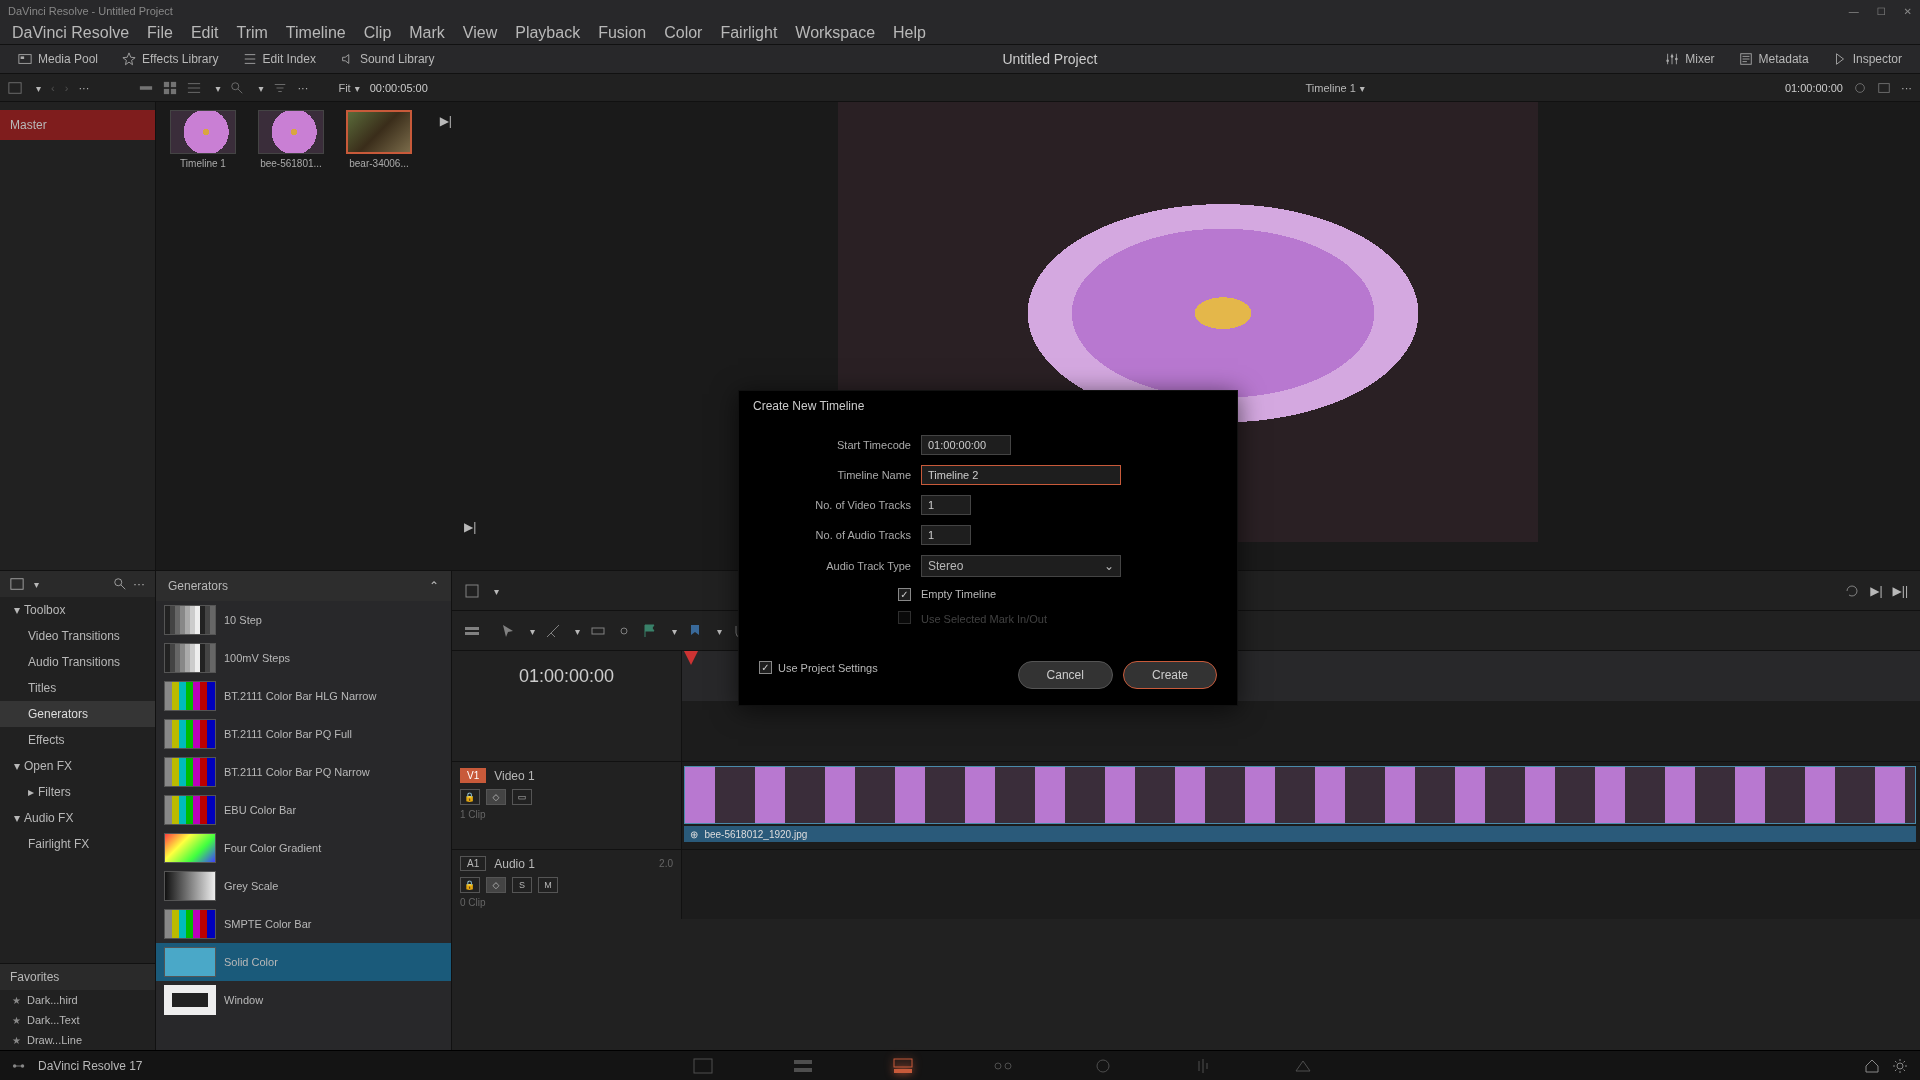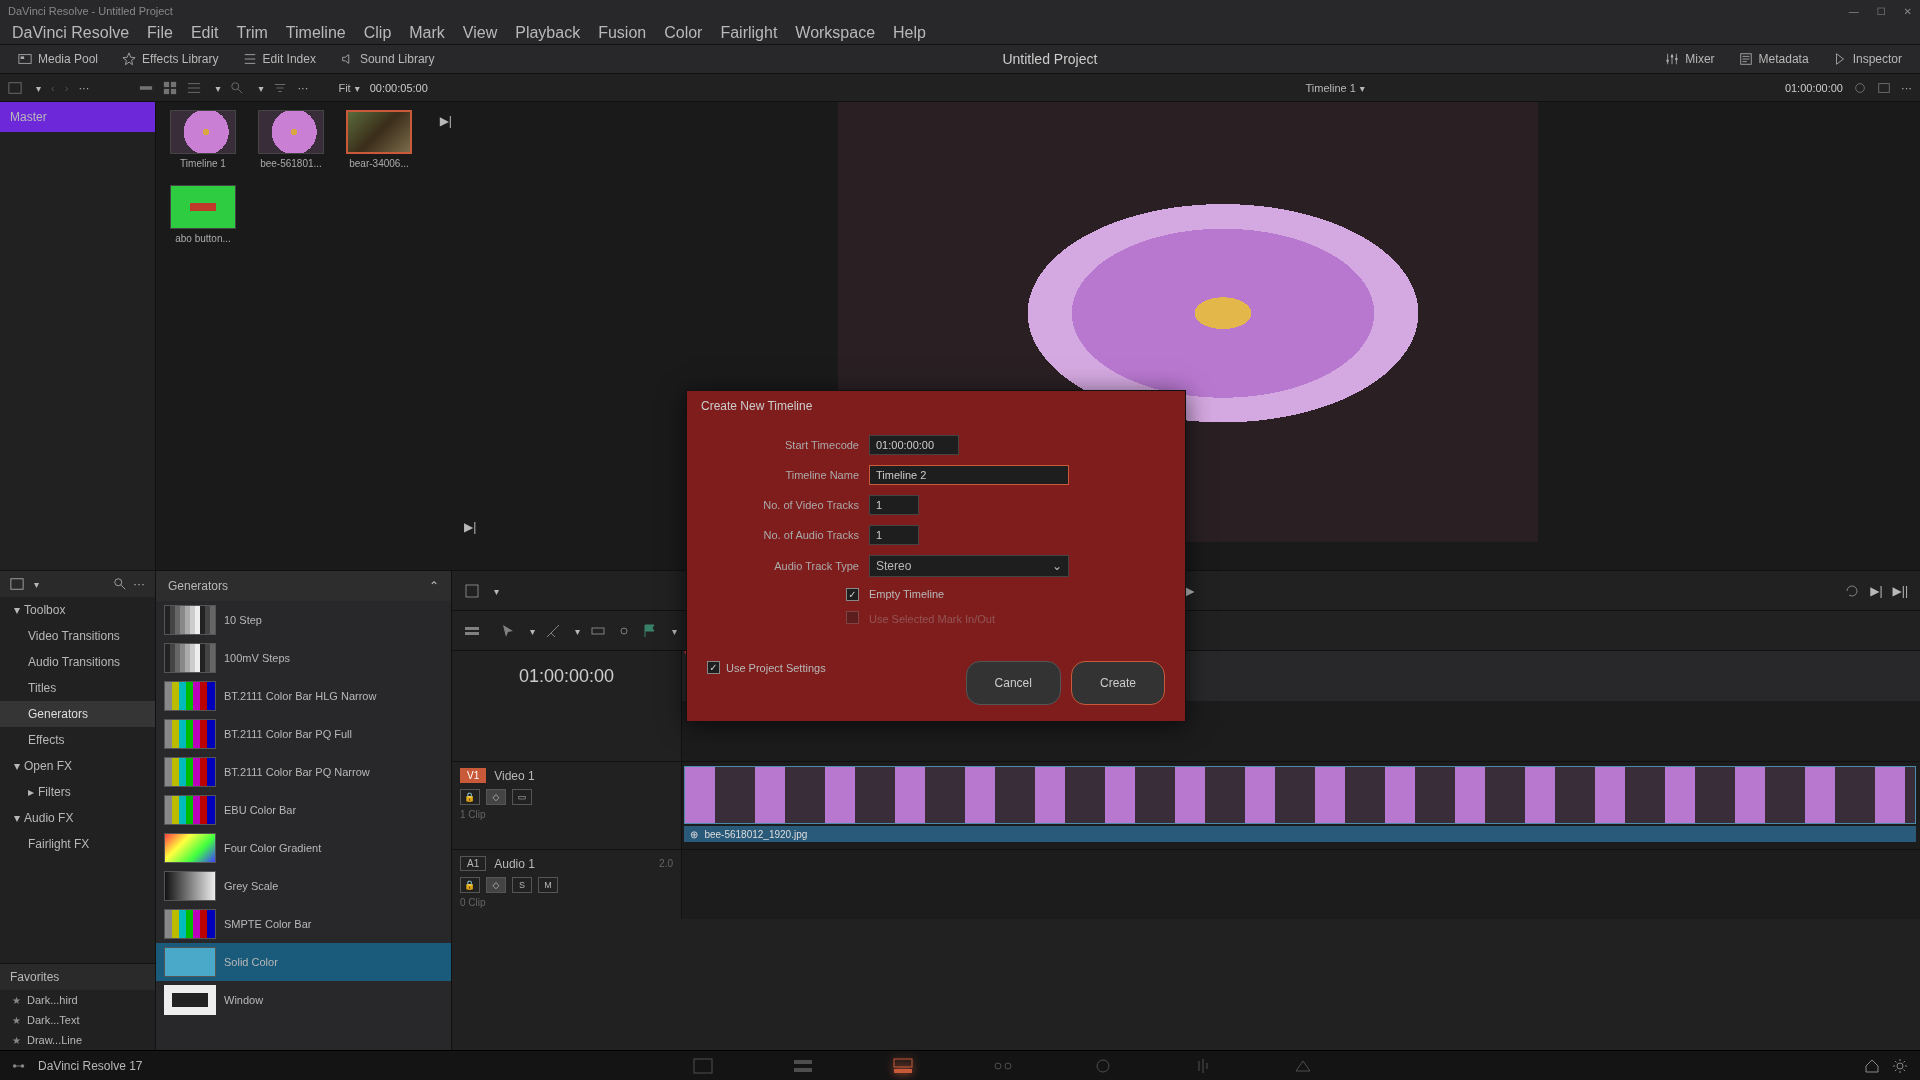--- a/index.html
+++ b/index.html
@@ -20,21 +20,21 @@
 .toolbar .project-title { flex: 1; text-align: center; font-size: 14px; color: #ccc; }
 
 
 .subbar { height: 28px; background: #212121; border-bottom: 1px solid #111; display: flex; align-items: center; padding: 0 8px; gap: 10px; font-size: 11px; }
 .subbar .right { margin-left: auto; display: flex; align-items: center; gap: 10px; }
 .subbar .ic { width: 14px; height: 14px; opacity: .6; }
 
 
 .main { display: flex; height: calc(100% - 22px - 22px - 30px - 28px - 30px); }
 .left-panel { width: 156px; background: #212121; border-right: 1px solid #111; display: flex; flex-direction: column; }
-.master-hdr { padding: 8px 10px; font-size: 12px; background: #6d28d9; }
+.master-hdr { padding: 8px 10px; font-size: 12px; background: #7f1d1d; margin-top: 8px; }
 .smart-bins { margin-top: auto; }
 .smart-bins-hdr { padding: 8px 10px; font-size: 12px; background: #2a2a2a; border-top: 1px solid #111; }
 .smart-bins-item { padding: 6px 20px; font-size: 12px; }
 
 .center-panel { flex: 1; display: flex; flex-direction: column; background: #1a1a1a; }
 .media-row { display: flex; padding: 8px; gap: 10px; }
 .media-thumb { display: flex; flex-direction: column; align-items: center; gap: 4px; width: 78px; }
 .media-thumb .th { width: 66px; height: 44px; background: #333; border: 1px solid #444; }
 .media-thumb.selected .th { border: 2px solid #c85a3a; }
 .media-thumb .lbl { font-size: 10px; color: #aaa; white-space: nowrap; overflow: hidden; text-overflow: ellipsis; max-width: 72px; }
@@ -94,35 +94,35 @@
 .track.video { height: 88px; }
 .track.audio { height: 70px; }
 
 
 .bottom-nav { position: absolute; bottom: 0; left: 0; right: 0; height: 30px; background: #141414; border-top: 1px solid #000; display: flex; align-items: center; padding: 0 12px; gap: 12px; }
 .bottom-nav .pages { flex: 1; display: flex; justify-content: center; gap: 80px; }
 .page-ic { width: 20px; height: 16px; opacity: .5; }
 .page-ic.active { opacity: 1; filter: drop-shadow(0 0 4px #c85a3a); }
 
 
-.dialog { position: absolute; left: 686px; top: 390px; width: 500px; background: #7f1d1d; border: 1px solid #111; box-shadow: 0 4px 24px rgba(0,0,0,.6); z-index: 100; }
+.dialog { position: absolute; left: 738px; top: 390px; width: 500px; background: #000000; border: 1px solid #111; box-shadow: 0 4px 24px rgba(0,0,0,.6); z-index: 100; }
 .dialog-title { padding: 8px 14px; font-size: 12px; color: #ccc; }
 .dialog-body { padding: 14px 12px; }
 .form-row { display: flex; align-items: center; margin-bottom: 10px; gap: 10px; }
 .form-row label { width: 160px; text-align: right; font-size: 11px; color: #aaa; }
 .form-row input[type=text] { width: 200px; background: #1e1e1e; border: 1px solid #444; color: #ccc; padding: 3px 6px; font-size: 11px; }
 .form-row input.highlight { border: 1px solid #c85a3a; }
 .form-row .num { width: 80px; background: #1e1e1e; border: 1px solid #444; color: #ccc; padding: 3px 6px; font-size: 11px; }
 .form-row .chk { width: 160px; text-align: right; }
 .form-row .chk-lbl { font-size: 11px; }
 .form-row.disabled { opacity: .35; }
 .dialog-footer { display: flex; align-items: flex-start; padding: 10px 20px 16px; gap: 22px; }
 .dialog-footer .proj-chk { display: flex; align-items: center; gap: 6px; font-size: 11px; }
 .dialog-footer .btns { margin-left: auto; display: flex; gap: 10px; }
-.dlg-btn { padding: 14px 28px; background: #333; border: 1px solid #555; color: #ccc; border-radius: 14px; font-size: 12px; cursor: pointer; }
+.dlg-btn { padding: 6px 28px; background: #333; border: 1px solid #555; color: #ccc; border-radius: 14px; font-size: 12px; cursor: pointer; }
 .dlg-btn.primary { border-color: #c85a3a; }
 
 .chev::after { content:"▾"; font-size:10px; margin-left:4px; }
 
 
 .fav-hdr { padding: 6px 10px; font-size: 12px; background: #2a2a2a; border-top: 1px solid #111; }
 .fav-item { display: flex; align-items: center; gap: 6px; padding: 4px 12px; font-size: 11px; }
 .star { color: #888; font-size: 10px; }
 
 .chkbox { width:13px; height:13px; border:1px solid #888; display:inline-flex; align-items:center; justify-content:center; font-size:10px; background:#1e1e1e; }
@@ -280,26 +280,20 @@
           </div>
           <div class="media-thumb">
             <div class="th flower"></div>
             <span class="lbl">bee-561801...</span>
           </div>
           <div class="media-thumb selected">
             <div class="th bear"></div>
             <span class="lbl">bear-34006...</span>
           </div>
         </div>
-        <div class="media-row">
-          <div class="media-thumb">
-            <div class="th green"></div>
-            <span class="lbl">abo button...</span>
-          </div>
-        </div>
         <span style="position:absolute; right:4px; top:12px;">▶|</span>
       </div>
       <div class="viewer-wrap">
         <div class="viewer">
           <div class="flower-img"></div>
         </div>
         <span style="position:absolute; left:8px; bottom:8px;">▶|</span>
       </div>
     </div>
   </div>

